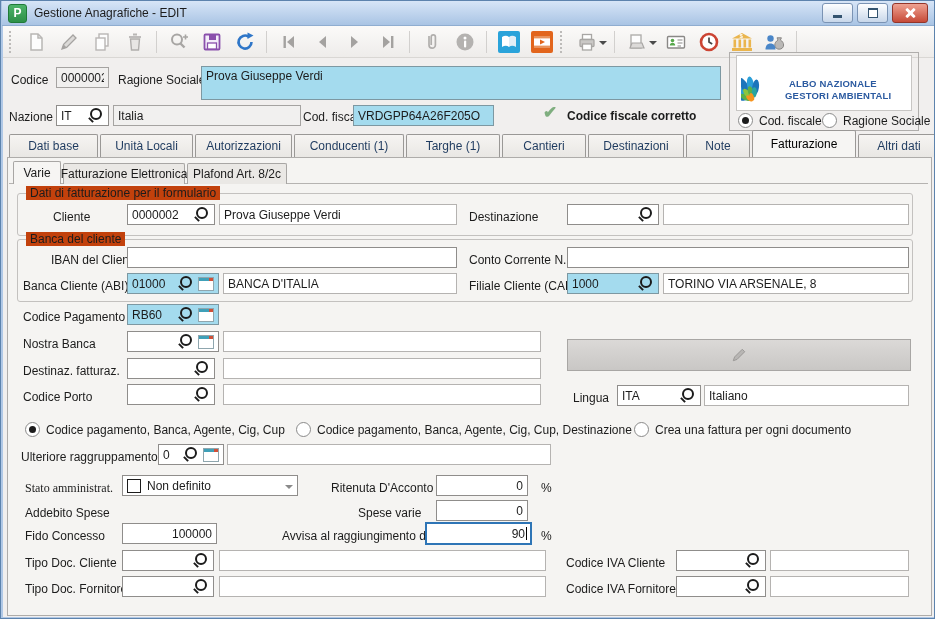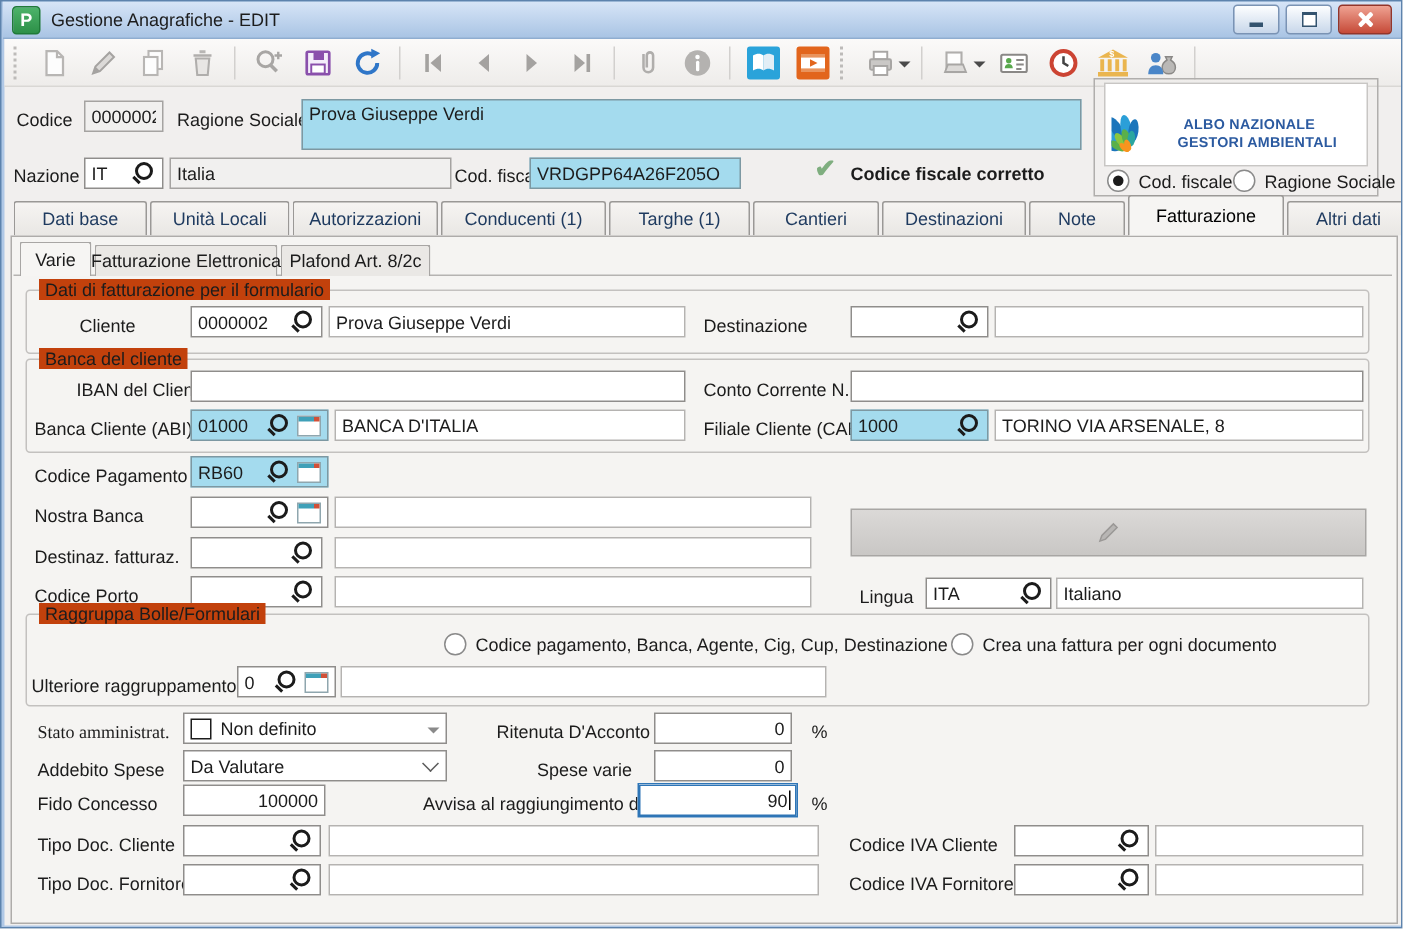--- a/index.html
+++ b/index.html
@@ -398,22 +398,23 @@
   </div>
   <span class="lb" style="left:572px;top:390px;">Lingua</span>
   <div class="f" style="left:616px;top:384px;width:84px;">
       <span class="t">ITA</span>
       <span class="mag"></span>
     </div>
   <div class="f ro" style="left:703px;top:384px;width:205px;">
       <span class="t">Italiano</span>
     </div>
 
-  <div class="grp" style="left:16px;top:408px;width:894px;height:60px;">
-    <span class="gt">Raggruppa Bolle/Formulari</span>
+  <div class="radio-row" style="left:24px;top:421px;">
+    <span class="rd on"></span>
+    <span>Codice pagamento, Banca, Agente, Cig, Cup</span>
   </div>
   <div class="radio-row" style="left:295px;top:421px;">
     <span class="rd"></span>
     <span>Codice pagamento, Banca, Agente, Cig, Cup, Destinazione</span>
   </div>
   <div class="radio-row" style="left:633px;top:421px;">
     <span class="rd"></span>
     <span>Crea una fattura per ogni documento</span>
   </div>
   <span class="lb" style="left:20px;top:449px;">Ulteriore raggruppamento</span>
@@ -432,24 +433,20 @@
     <span class="t">Non definito</span>
     <span class="arr-dn"></span>
   </div>
   <span class="lb" style="left:330px;top:480px;">Ritenuta D'Acconto</span>
   <div class="f num" style="left:435px;top:474px;width:92px;">
       <span class="t">0</span>
     </div>
   <span class="lb" style="left:540px;top:480px;">%</span>
 
   <span class="lb" style="left:24px;top:505px;">Addebito Spese</span>
-  <div class="f" style="left:121px;top:499px;width:176px;">
-    <span class="t">Da Valutare</span>
-    <span class="chev"></span>
-  </div>
   <span class="lb" style="left:357px;top:505px;">Spese varie</span>
   <div class="f num" style="left:435px;top:499px;width:92px;">
       <span class="t">0</span>
     </div>
 
   <span class="lb" style="left:24px;top:528px;">Fido Concesso</span>
   <div class="f num" style="left:121px;top:522px;width:95px;">
       <span class="t">100000</span>
     </div>
   <span class="lb" style="left:281px;top:528px;">Avvisa al raggiungimento del</span>

